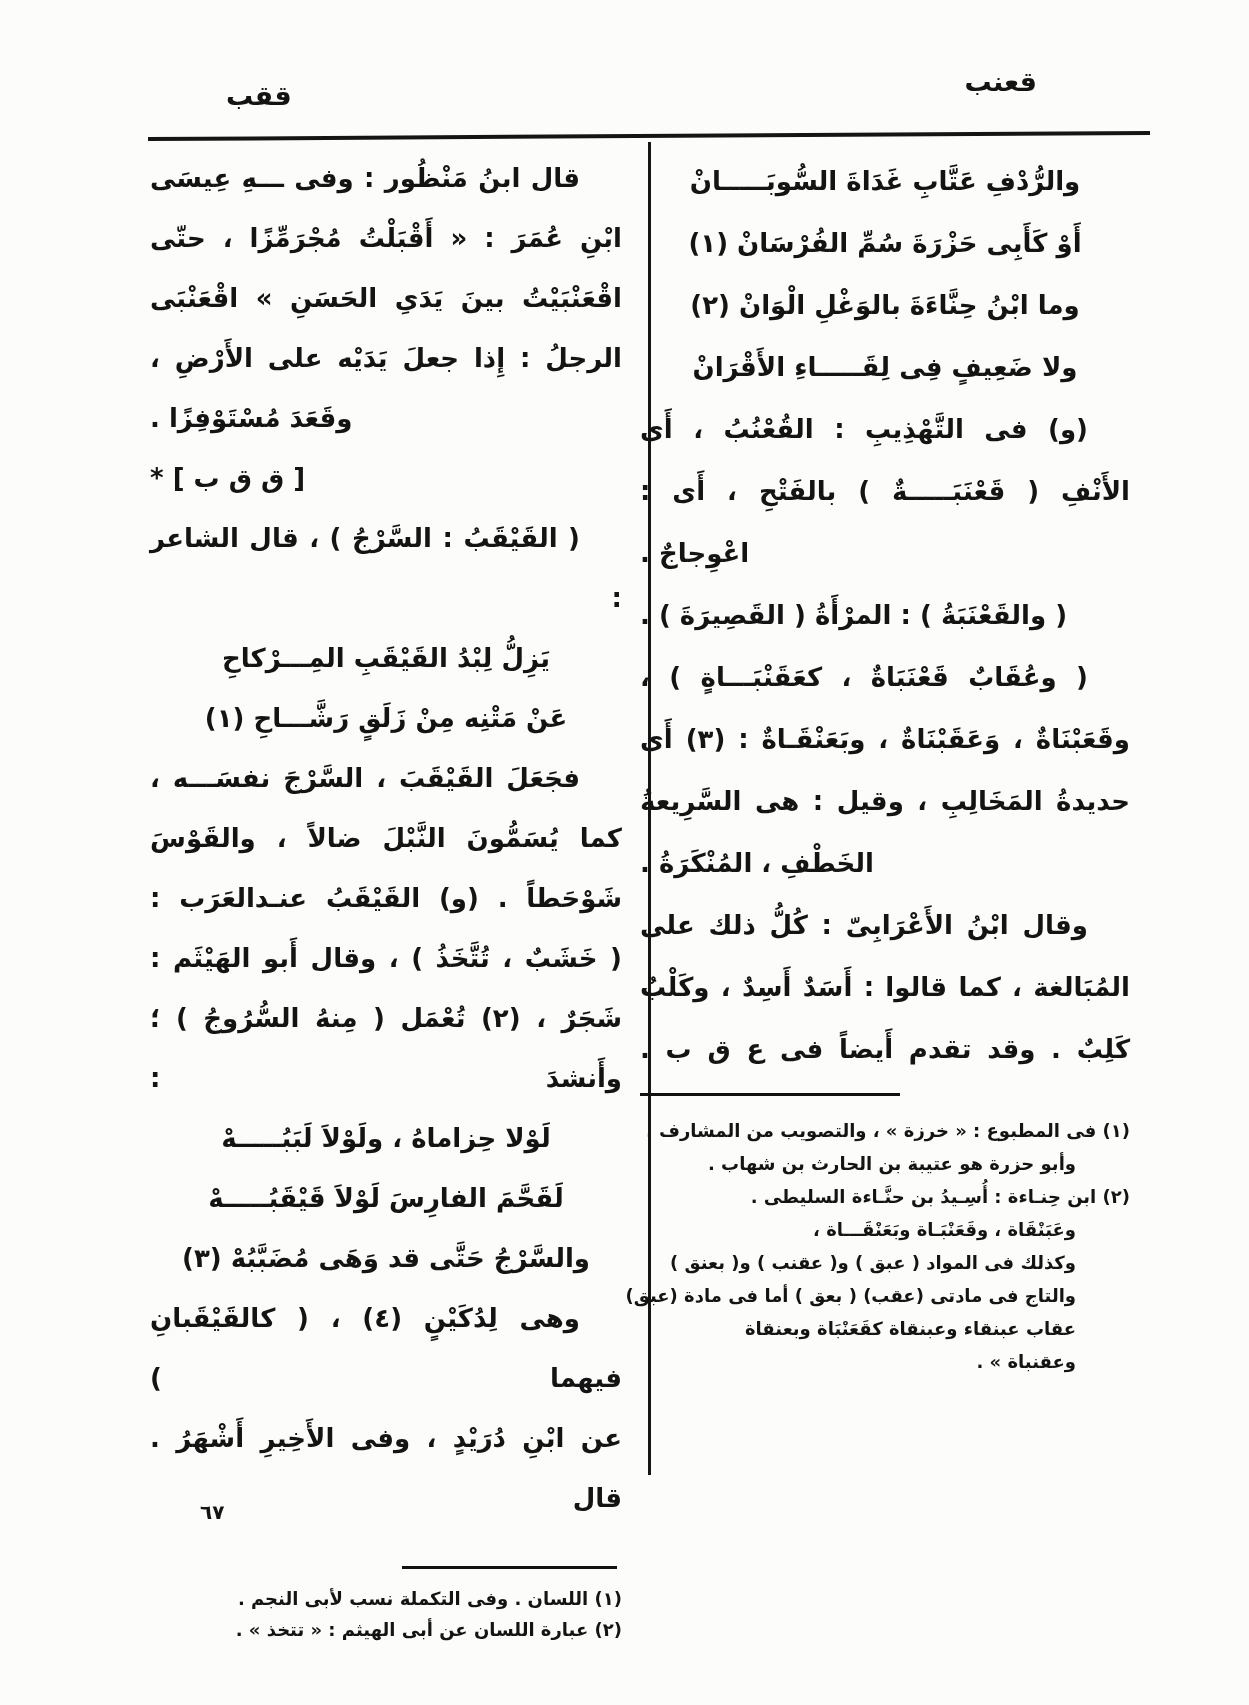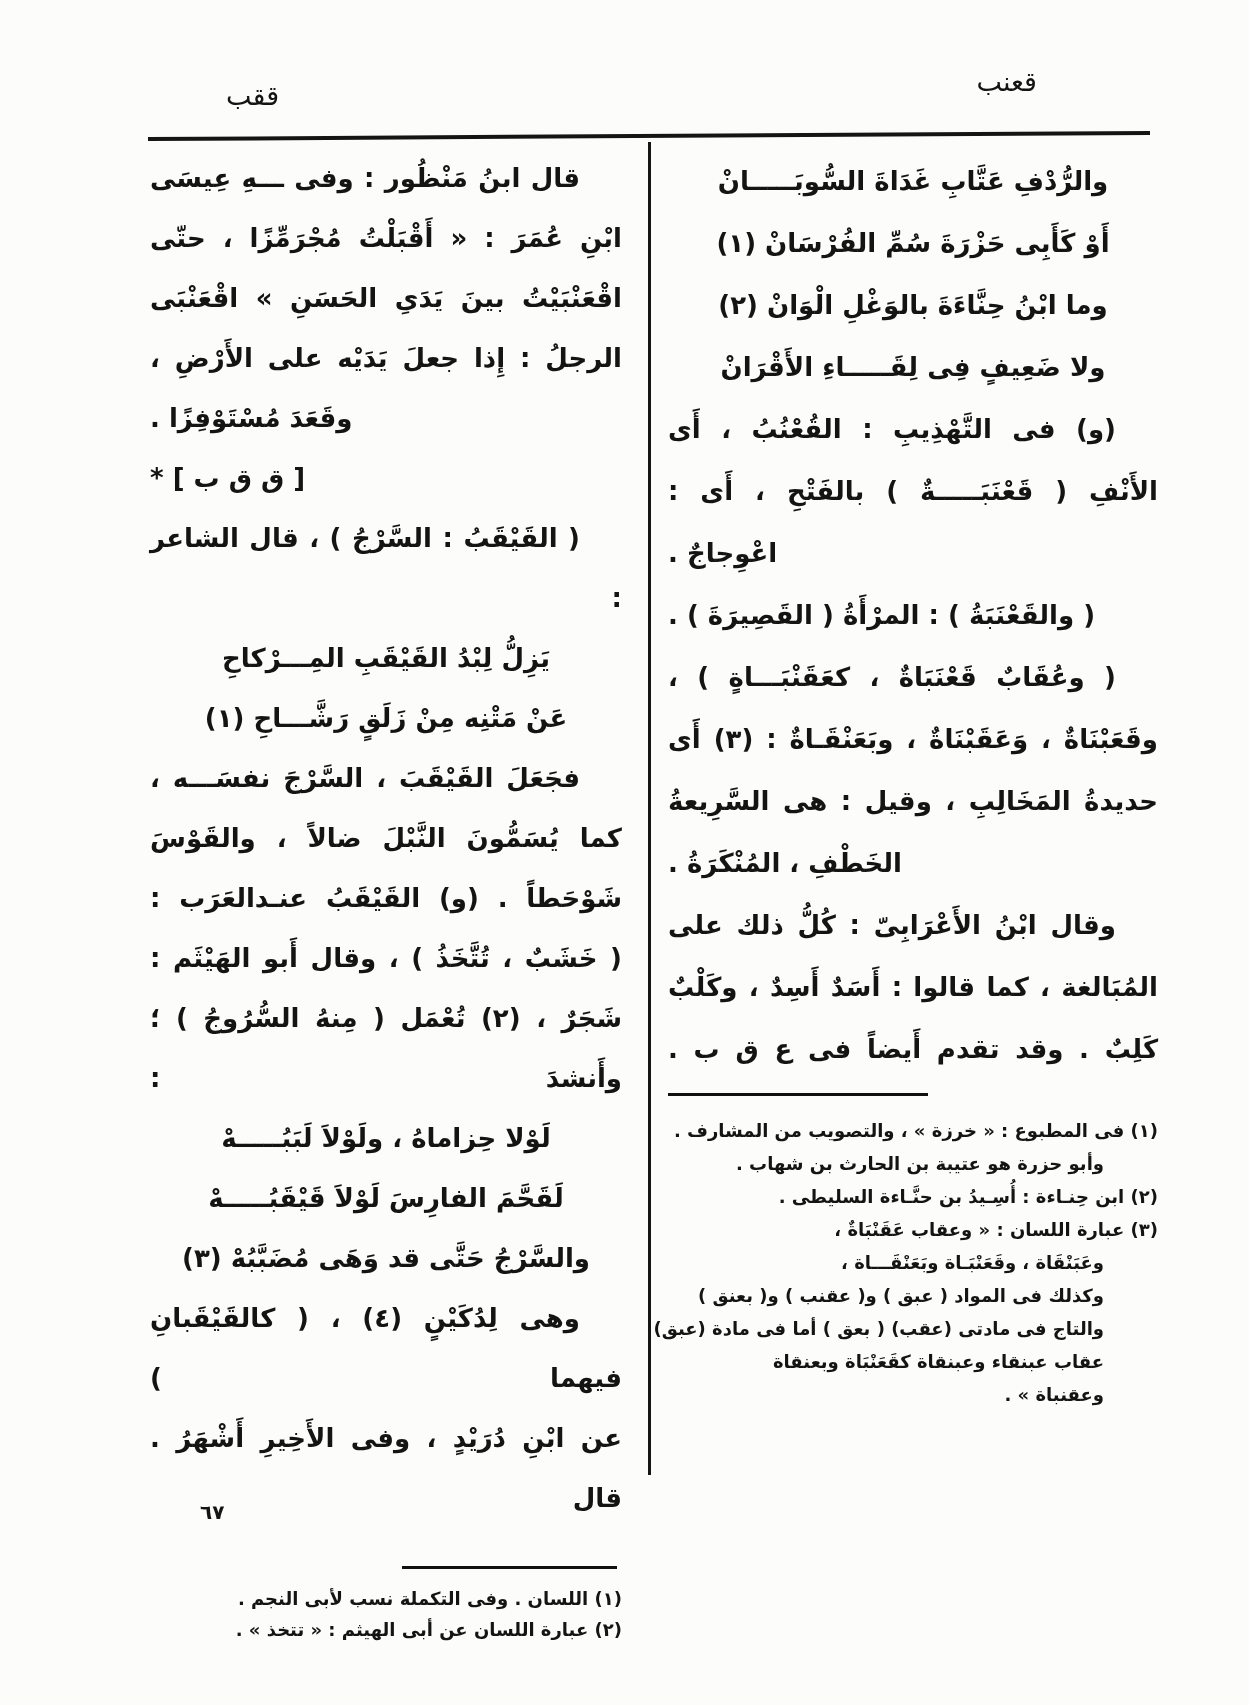--- a/index.html
+++ b/index.html
@@ -7,32 +7,32 @@
     position:relative;
     width:1249px;height:1705px;
     margin:0 auto;
     background:#fcfcfa;
     color:#141414;
     direction:rtl;
     font-family:"DejaVu Sans", sans-serif;
     overflow:hidden;
   }
   
-  .hdr-kw{position:absolute;font-size:27px;font-weight:400;}
+  .hdr-kw{position:absolute;font-size:27px;font-weight:700;}
   .hdr-kw.right{top:66px;right:212px;}
   .hdr-kw.left{top:80px;left:226px;}
   .hdr-rule{
     position:absolute;top:134px;left:148px;width:1002px;height:4px;
     background:#151515;transform:rotate(-0.35deg);transform-origin:center;
   }
   
   .col-divider{position:absolute;top:142px;left:648px;width:3px;height:1333px;background:#151515;}
   
   .col{position:absolute;top:150px;}
-  .col.right{left:668px;width:490px;}
+  .col.right{left:640px;width:490px;}
   .col.left{left:150px;top:148px;width:472px;}
   .ln{font-size:26px;font-weight:700;line-height:62px;text-align:left;white-space:nowrap;}
   .col.left .ln{line-height:60px;}
   .ln.body{white-space:normal;text-align:justify;text-align-last:justify;}
   .ln.p{white-space:normal;text-align:justify;text-align-last:justify;text-indent:42px;}
   .ln.pend{text-indent:42px;}
   .ln.poem{text-align:center;}
   .ln.head{letter-spacing:3px;}
   
   .fnsep{height:3px;background:#111;}
@@ -72,21 +72,20 @@
         <div class="ln end">الخَطْفِ ، المُنْكَرَةُ .</div>
         <div class="ln p">وقال ابْنُ الأَعْرَابِىّ : كُلُّ ذلك على</div>
         <div class="ln body">المُبَالغة ، كما قالوا : أَسَدٌ أَسِدٌ ، وكَلْبٌ</div>
         <div class="ln body">كَلِبٌ . وقد تقدم أَيضاً فى ع ق ب .</div>
       </div>
     <div class="fnsep"></div>
     <div>
         <div class="fn-line fn">(١) فى المطبوع : « خرزة » ، والتصويب من المشارف .</div>
         <div class="fn-line cont">وأبو حزرة هو عتيبة بن الحارث بن شهاب .</div>
         <div class="fn-line fn">(٢) ابن حِنـاءة : أُسِـيدُ بن حنَّـاءة السليطى .</div>
-        <div class="fn-line fn">(٣) عبارة اللسان : « وعقاب عَقَنْبَاةٌ ،</div>
         <div class="fn-line cont">وعَبَنْقَاة ، وقَعَنْبَـاة وبَعَنْقَـــاة ،</div>
         <div class="fn-line cont">وكذلك فى المواد ( عبق ) و( عقنب ) و( بعنق )</div>
         <div class="fn-line cont">والتاج فى مادتى (عقب) ( بعق ) أما فى مادة (عبق)</div>
         <div class="fn-line cont">عقاب عبنقاء وعبنقاة كقَعَنْبَاة وبعنقاة</div>
         <div class="fn-line cont">وعقنباة » .</div>
       </div>
   </div>
 
   <div class="col left">
     <div>

